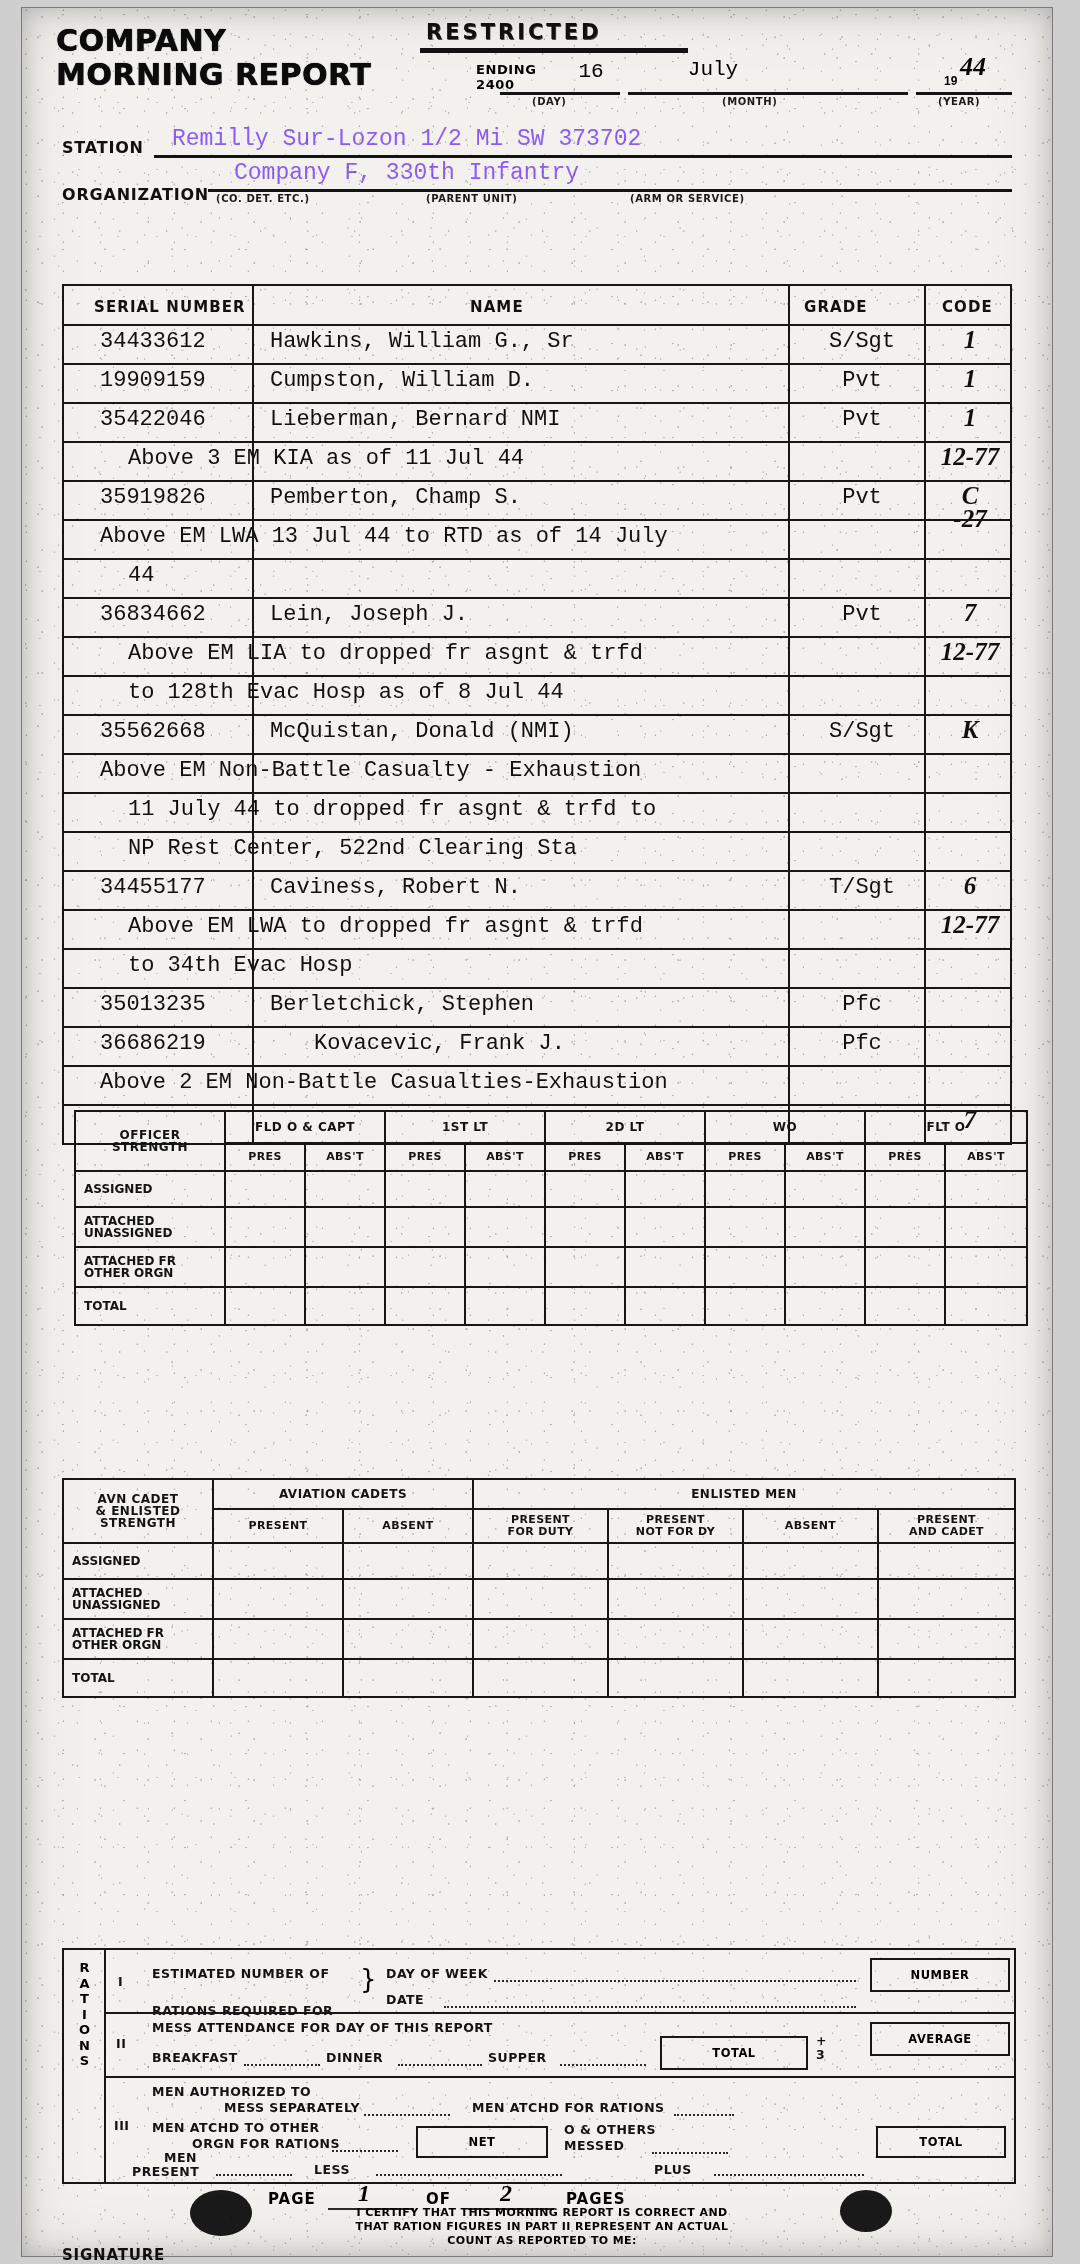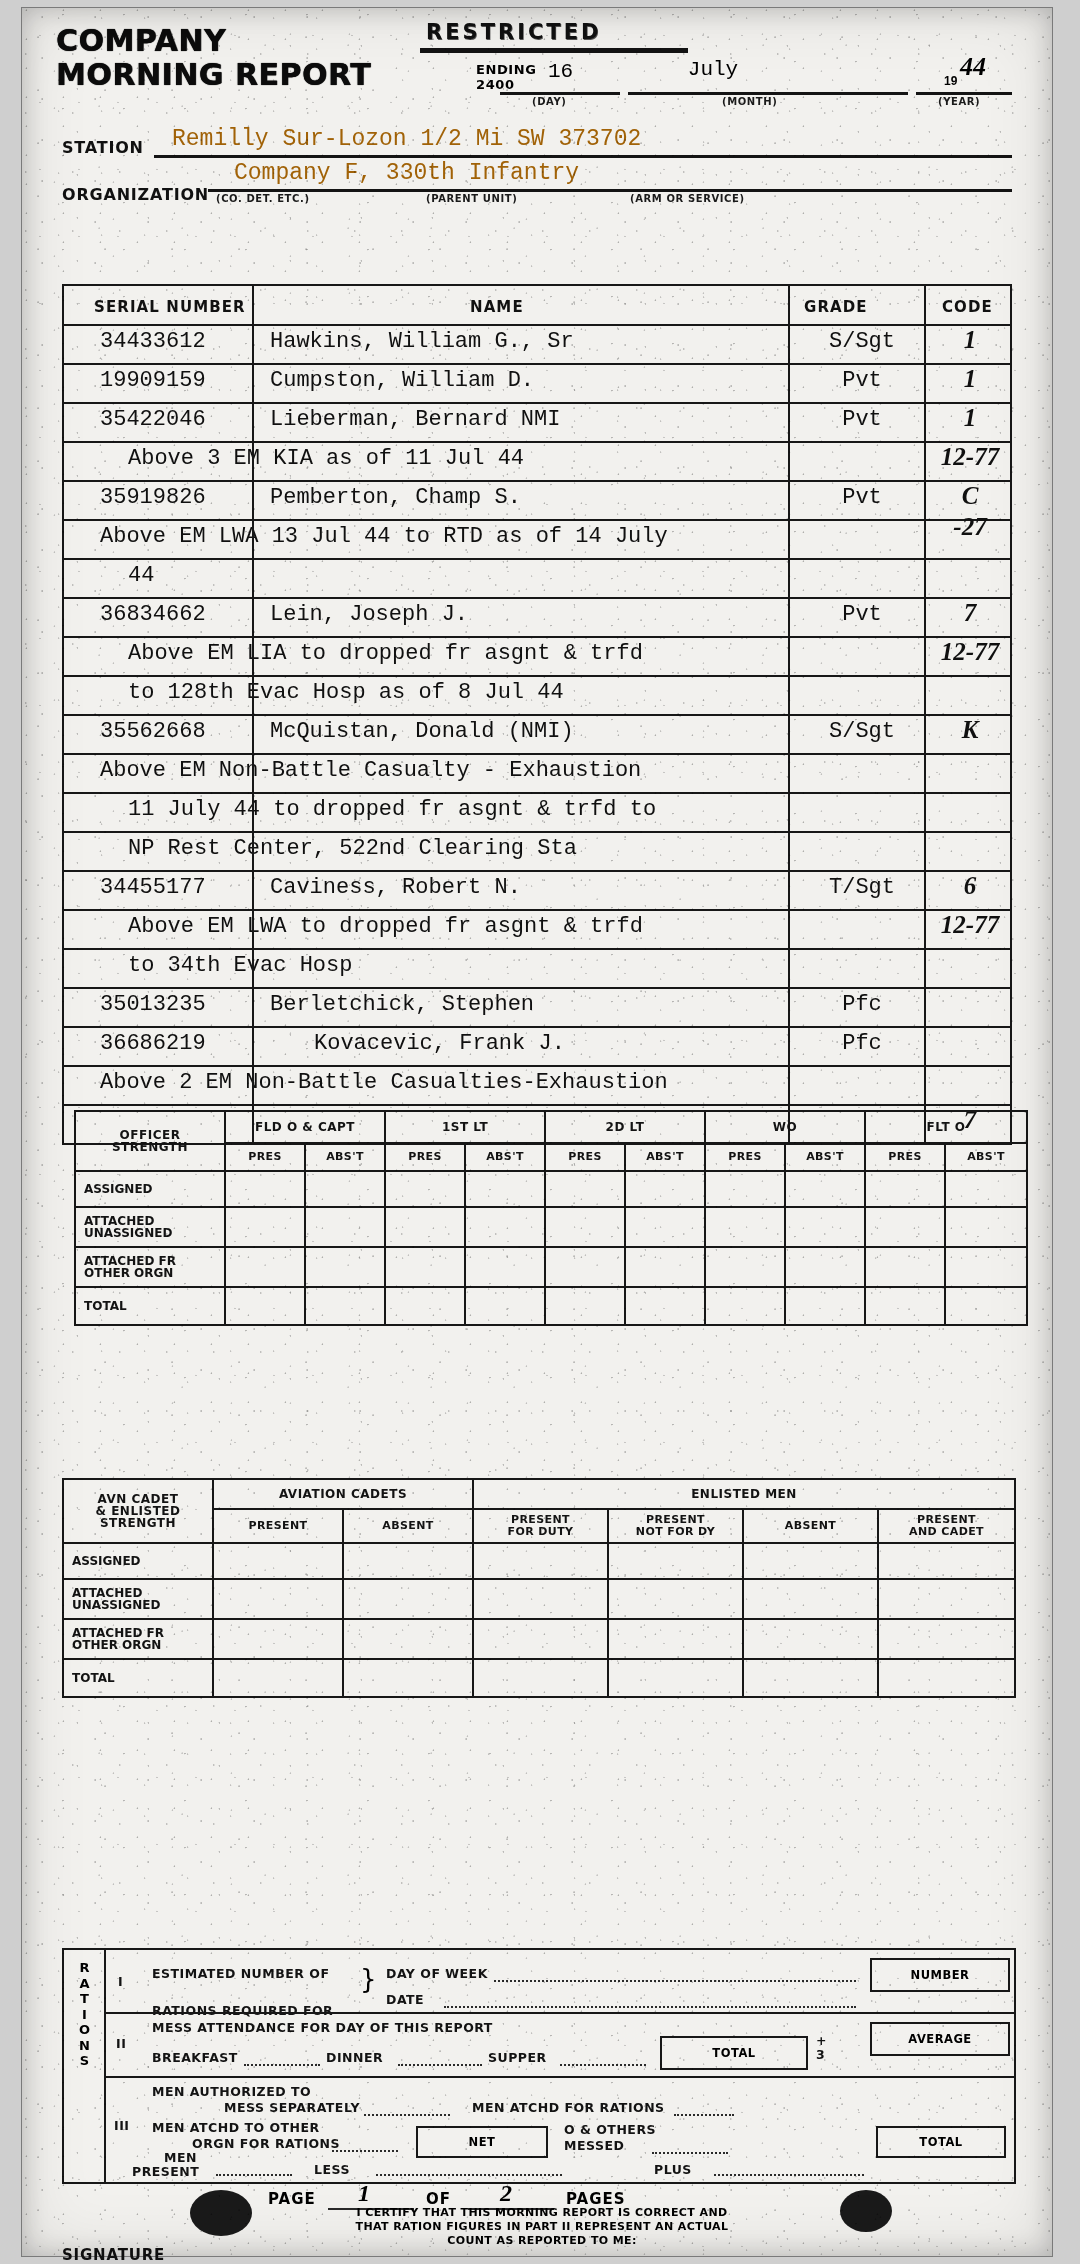--- a/index.html
+++ b/index.html
@@ -32,32 +32,32 @@
             letter-spacing:.5px;color:#0c0c0c;line-height:34px;
             font-family:"DejaVu Sans",sans-serif;
             text-shadow:0 0 1px #000,.6px .4px 0 rgba(0,0,0,.6);}
   .mh-title .l2{display:block;}
   .restricted{position:absolute;left:378px;top:-2px;font-weight:bold;font-size:21px;
               letter-spacing:3px;color:#111;font-family:"DejaVu Sans",sans-serif;
               text-shadow:.7px .5px 0 rgba(0,0,0,.65);}
   .restricted-rule{position:absolute;left:372px;top:26px;width:268px;height:5px;background:#131313;}
   .ending{position:absolute;left:428px;top:40px;font-weight:bold;font-size:13px;line-height:15px;
           letter-spacing:.6px;font-family:"DejaVu Sans",sans-serif;}
-  .dayval{position:absolute;left:500px;top:38px;width:86px;text-align:left;font-size:21px;}
+  .dayval{position:absolute;left:500px;top:38px;width:86px;text-align:center;font-size:21px;}
   .monthval{position:absolute;left:590px;top:36px;width:150px;text-align:center;font-size:21px;}
   .yr-prefix{position:absolute;left:896px;top:52px;font-size:12px;font-weight:bold;}
   .yearval{position:absolute;left:912px;top:30px;font-size:26px;font-style:italic;
            font-family:"Liberation Serif",serif;font-weight:bold;}
   .rule{position:absolute;height:3px;background:#141414;}
   .cap{position:absolute;font-size:10px;font-weight:bold;letter-spacing:.6px;
        font-family:"DejaVu Sans",sans-serif;color:#1a1a1a;}
   
   .fieldlabel{position:absolute;font-weight:bold;font-size:16px;letter-spacing:.8px;
               font-family:"DejaVu Sans",sans-serif;color:#111;}
-  .fieldval{position:absolute;font-size:23px;color:#a16207;}
+  .fieldval{position:absolute;font-size:23px;color:#8b5cf6;}
   
   .tbl{position:absolute;left:40px;top:276px;width:950px;}
   .hline{position:absolute;left:0;height:2px;background:#171717;}
   .vline{position:absolute;width:2px;background:#171717;}
   .th{position:absolute;font-weight:bold;font-size:15px;letter-spacing:1.1px;
       font-family:"DejaVu Sans",sans-serif;color:#111;}
   .cell{position:absolute;font-size:22px;color:#101010;white-space:nowrap;}
   .c-serial{left:38px;}
   .c-name{left:208px;}
   .c-grade{left:740px;width:120px;text-align:center;}
@@ -176,21 +176,21 @@
           <div>
             <div class="hline" style="top:235px;width:950px;"></div>
             <div class="cell mono c-serial" style="top:201px;">35919826</div>
             <div class="cell mono c-name" style="top:201px;">Pemberton, Champ S.</div>
             <div class="cell mono c-grade" style="top:201px;">Pvt</div>
             <div class="cell c-code" style="top:198px;">C</div>
           </div>
           <div>
             <div class="hline" style="top:274px;width:950px;"></div>
             <div class="cell mono c-remark2" style="top:240px;">Above EM LWA 13 Jul 44 to RTD as of 14 July</div>
-            <div class="cell c-code" style="top:229px;text-align:center;">-27</div>
+            <div class="cell c-code" style="top:221px;text-align:center;">-27</div>
           </div>
           <div>
             <div class="hline" style="top:313px;width:950px;"></div>
             <div class="cell mono c-remark" style="top:279px;">44</div>
           </div>
           <div>
             <div class="hline" style="top:352px;width:950px;"></div>
             <div class="cell mono c-serial" style="top:318px;">36834662</div>
             <div class="cell mono c-name" style="top:318px;">Lein, Joseph J.</div>
             <div class="cell mono c-grade" style="top:318px;">Pvt</div>

